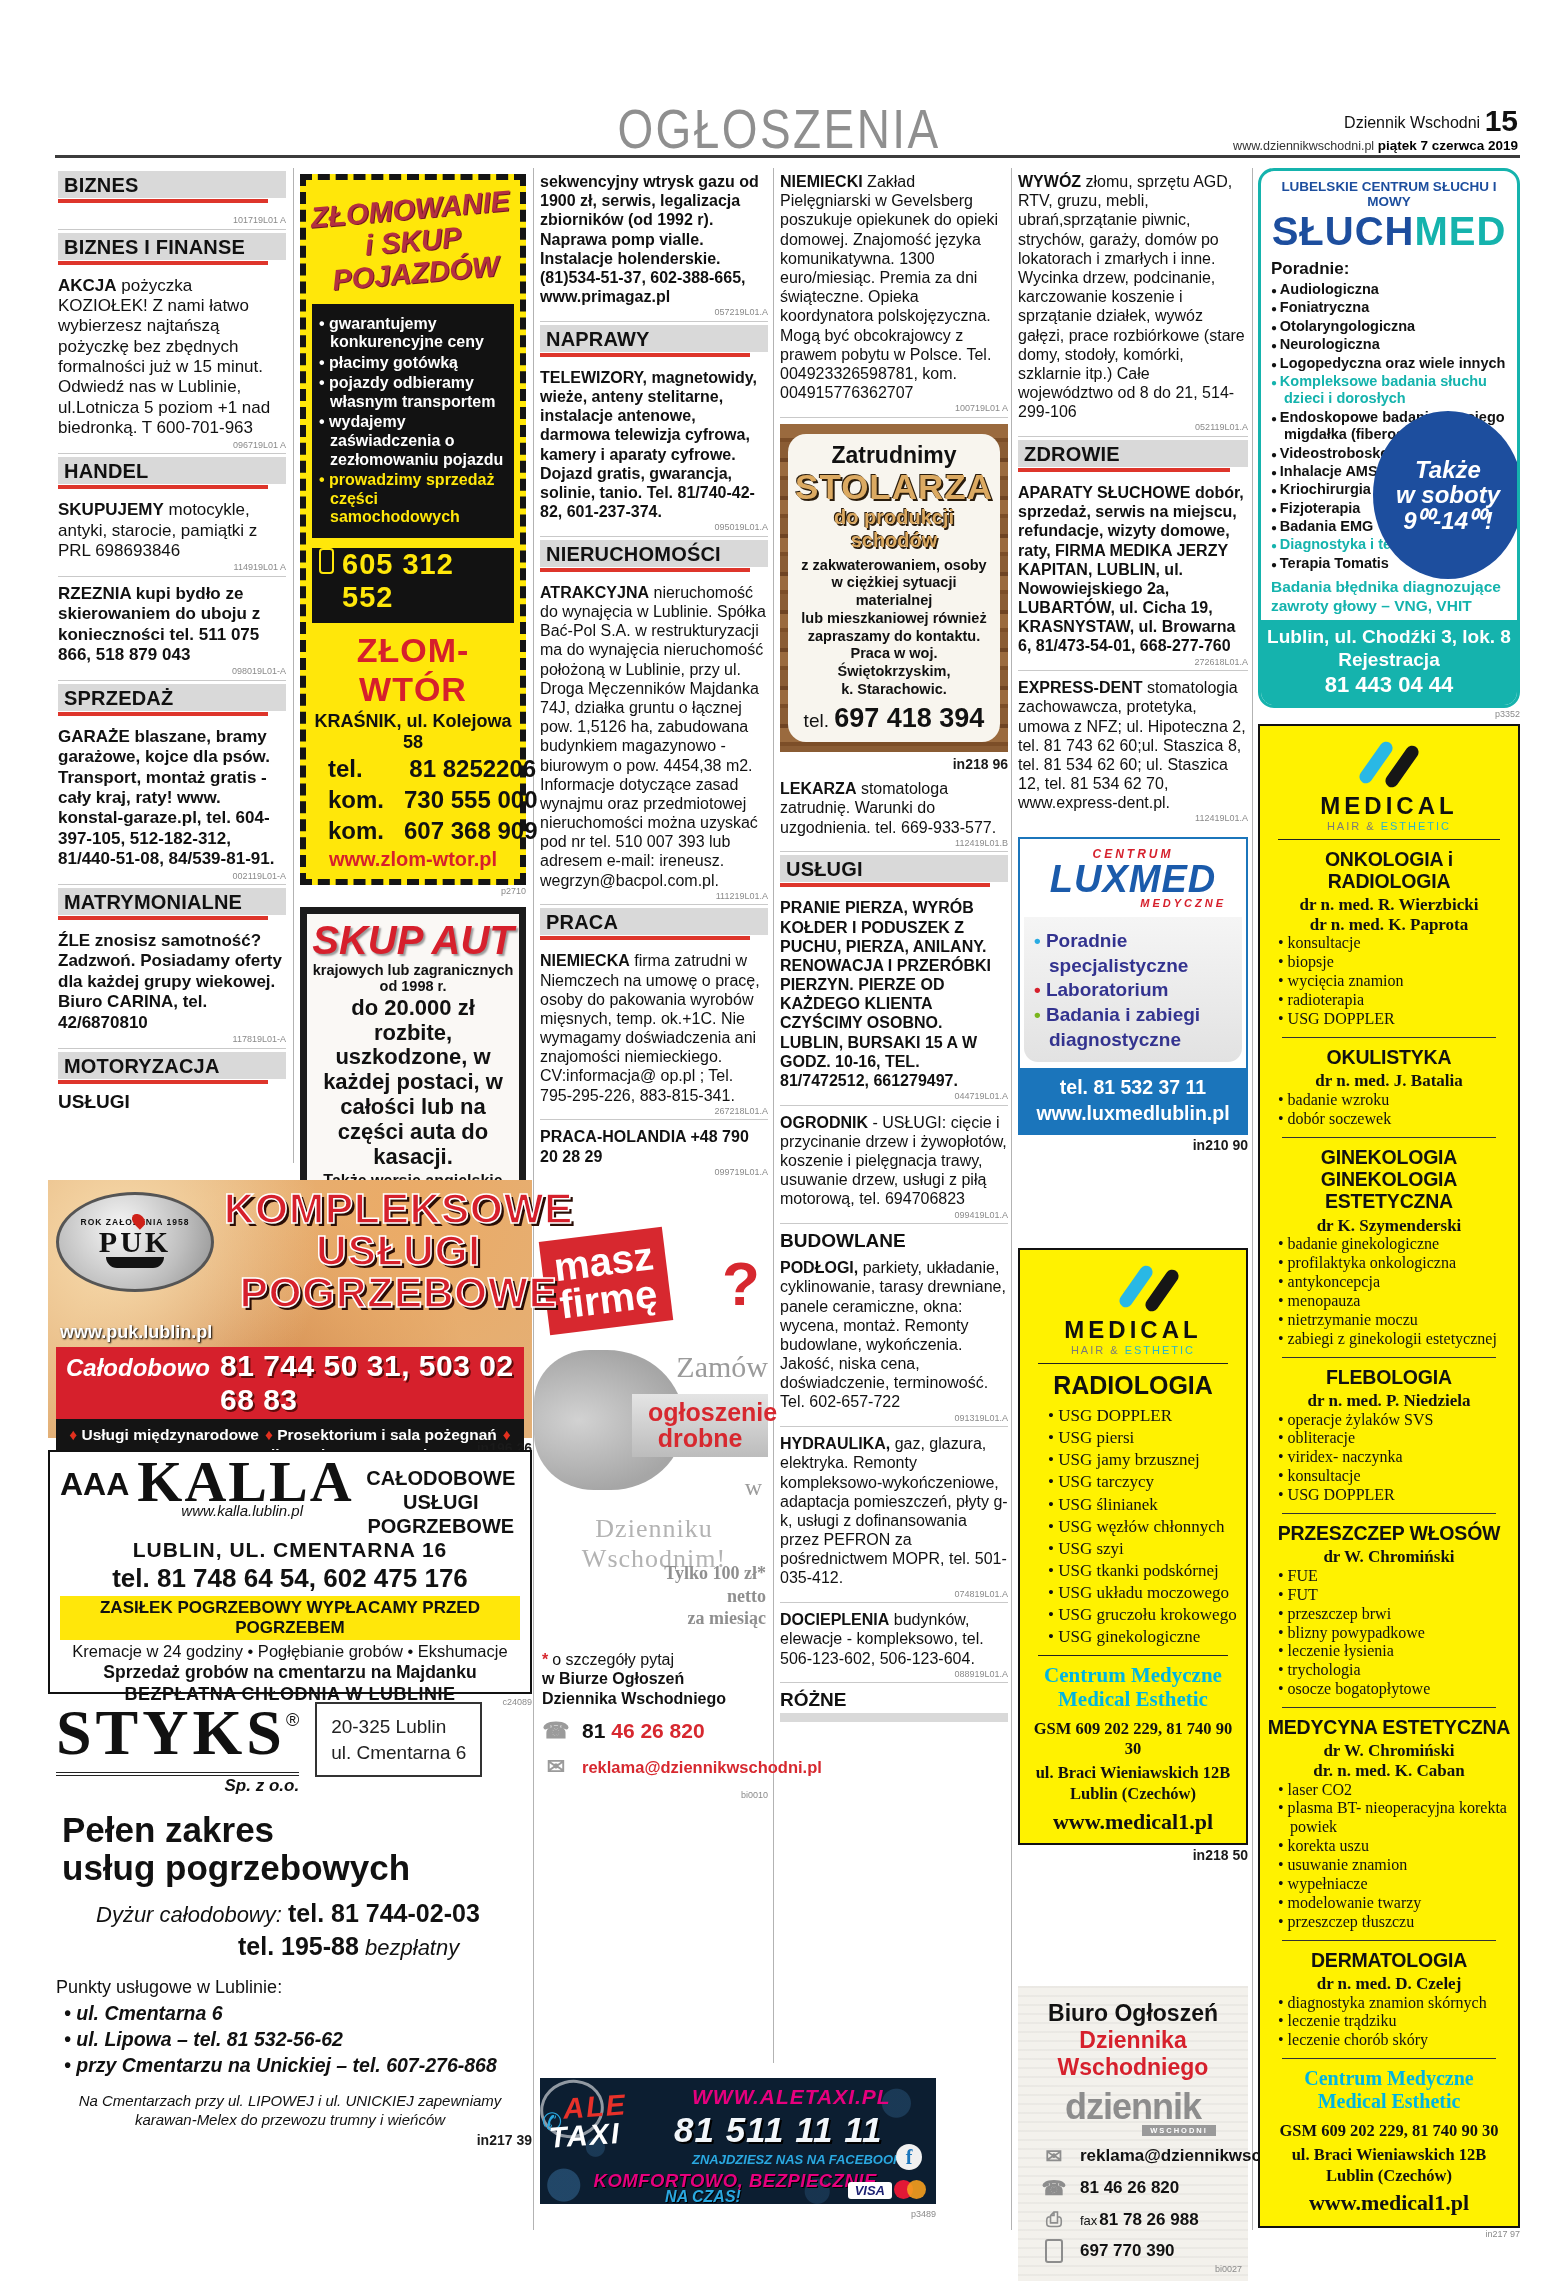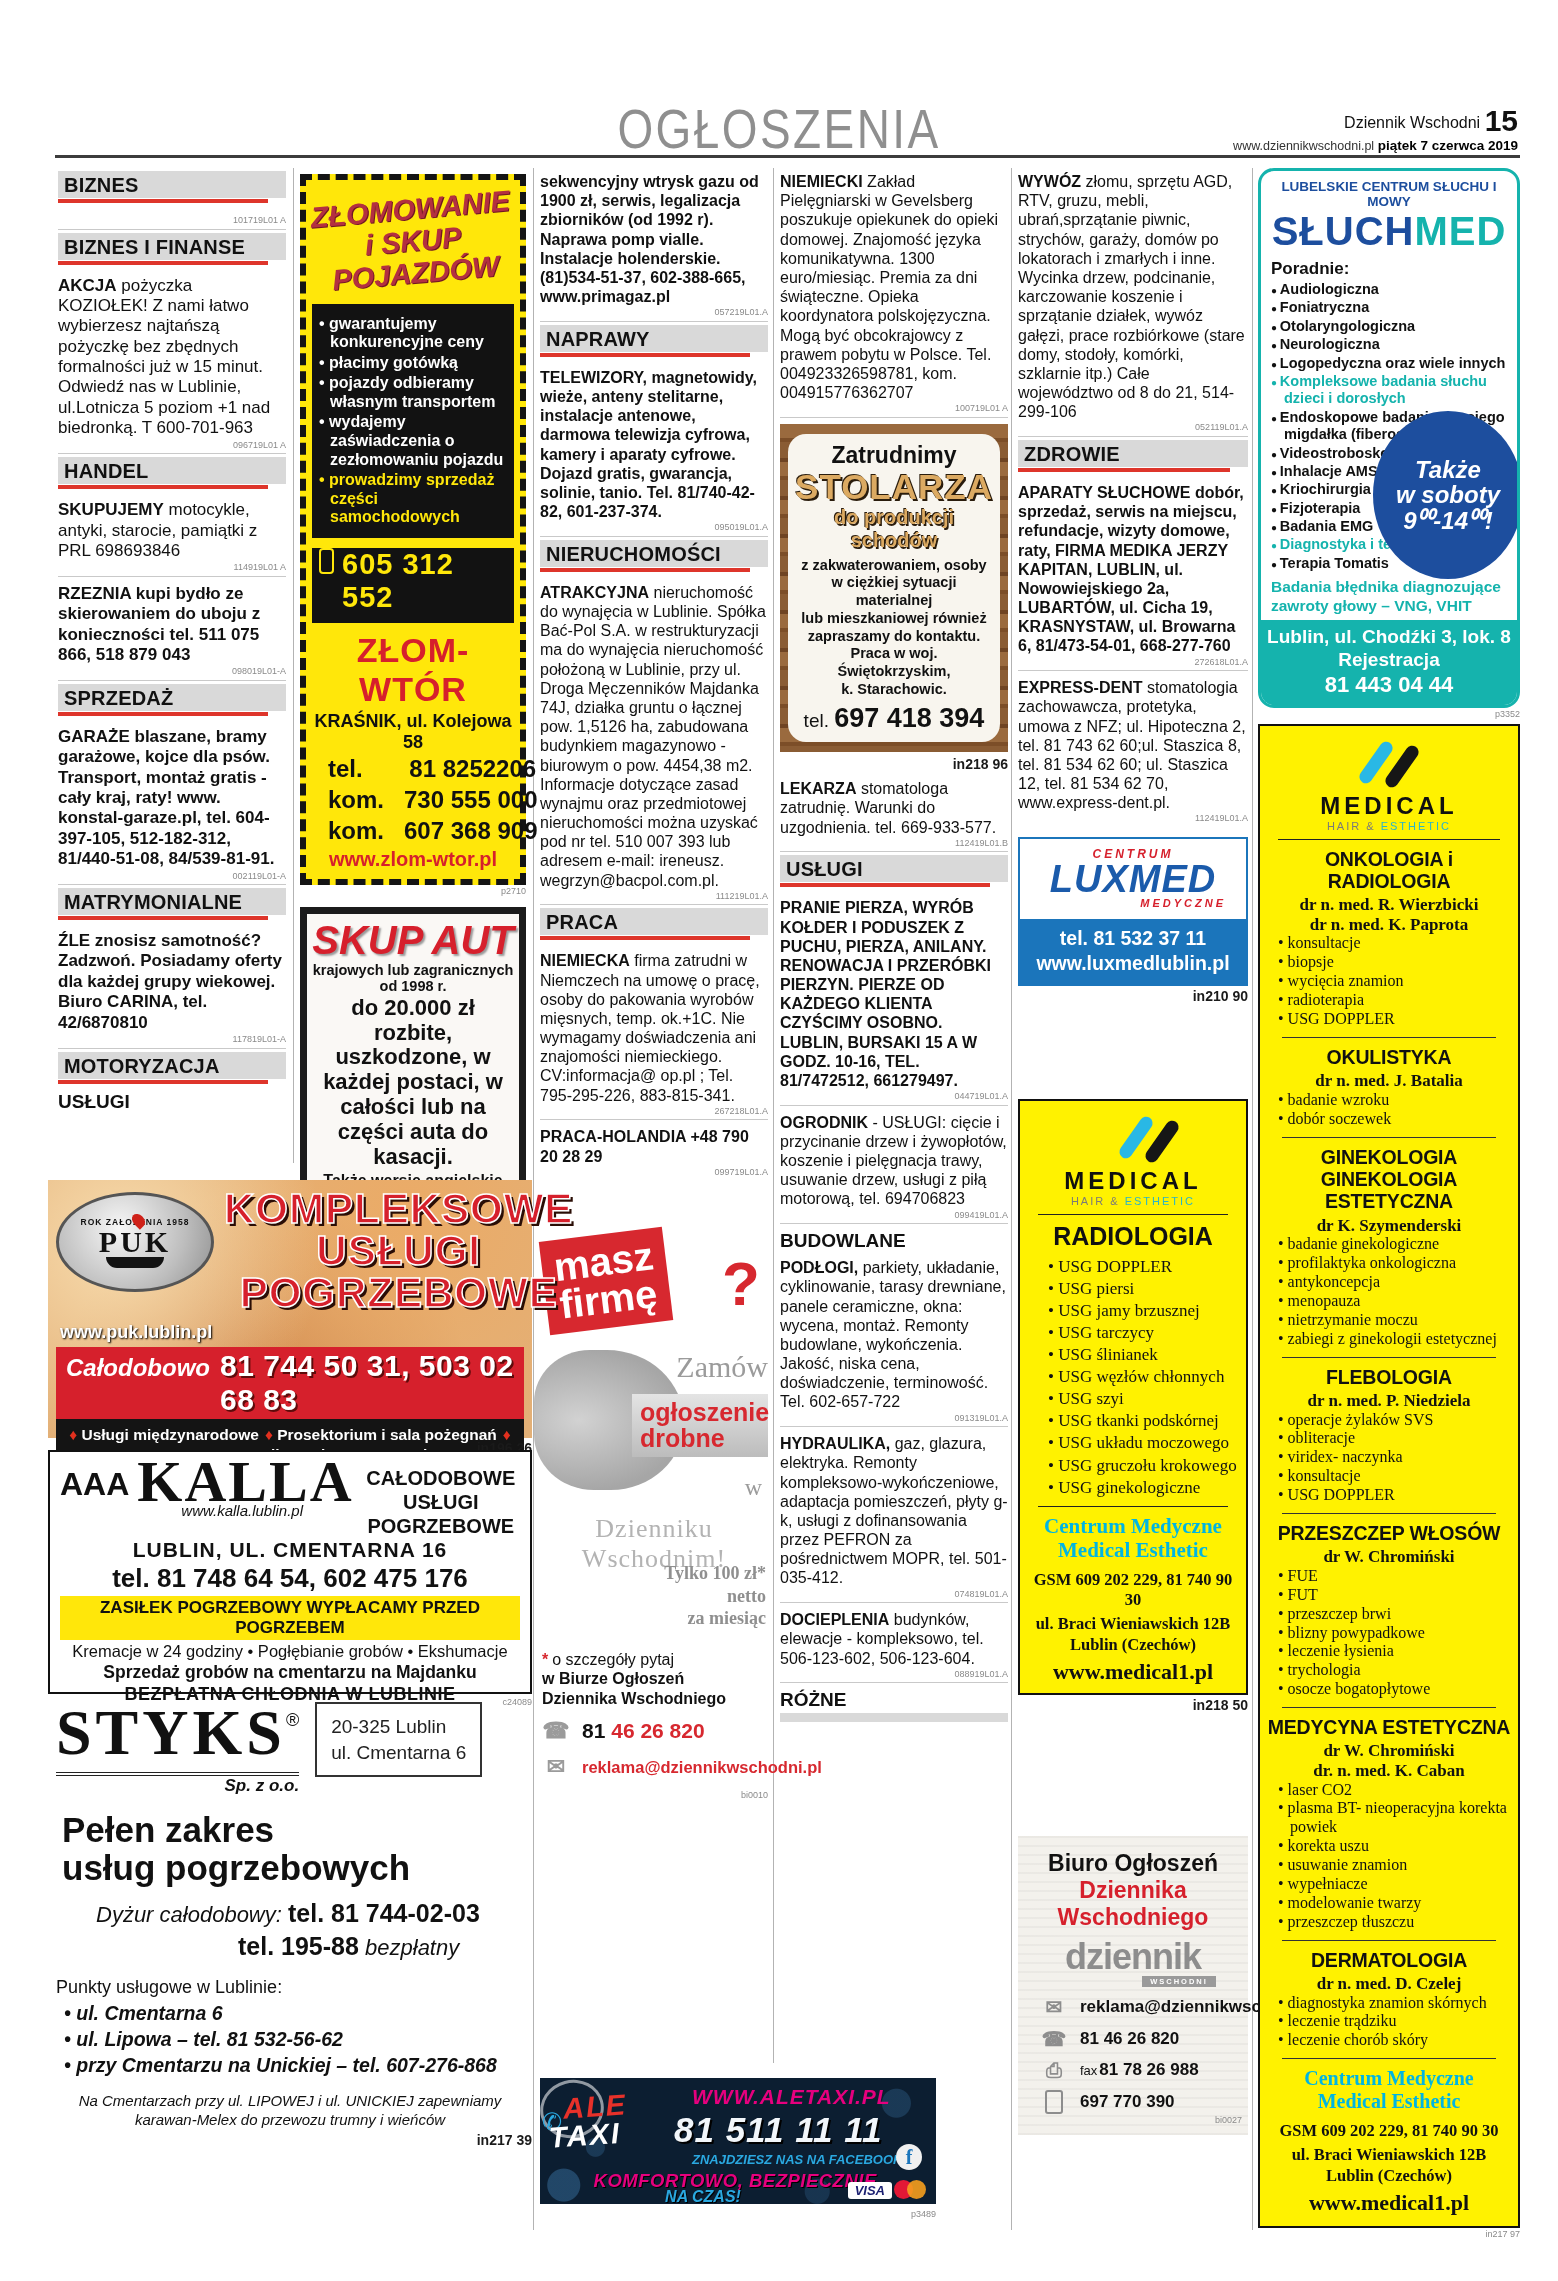--- a/index.html
+++ b/index.html
@@ -113,21 +113,21 @@
   .st-points{font-size:18px;margin:16px 0 4px 8px}
   .st-p{font-weight:800;font-style:italic;font-size:19.5px;margin:3px 0 3px 16px}
   .st-note{font-style:italic;font-size:15px;text-align:center;margin-top:14px;line-height:1.3}
 
   
   #firma{position:relative;height:586px;margin-top:42px}
   .f-stick{position:absolute;left:4px;top:12px;background:#d7282f;color:#fff;padding:8px 12px 10px;transform:rotate(-7deg);font-weight:900;line-height:.95;text-align:center;font-size:40px}
   .f-q{position:absolute;left:182px;top:26px;color:#d7282f;font-size:62px;font-weight:900}
   .f-hand{position:absolute;left:-6px;top:128px;width:150px;height:140px;background:radial-gradient(ellipse at 30% 50%,#d2d2d2,#a6a6a6 72%);border-radius:42% 58% 55% 45%}
   .f-zamow{position:absolute;right:0;top:128px;font-family:"Liberation Serif",serif;font-size:30px;color:#9b9b9b}
-  .f-card{position:absolute;left:92px;top:172px;right:0;background:linear-gradient(#e4e4e4,#bcbcbc);padding:5px 8px;text-align:left;color:#d7282f;font-weight:800;font-size:25px;line-height:1.05}
+  .f-card{position:absolute;left:92px;top:172px;right:0;background:linear-gradient(#e4e4e4,#bcbcbc);padding:5px 16px;text-align:center;color:#d7282f;font-weight:800;font-size:25px;line-height:1.05}
   .f-w{position:absolute;right:6px;top:252px;font-family:"Liberation Serif",serif;font-size:24px;color:#9b9b9b}
   .f-dw{position:absolute;left:-4px;right:-4px;top:292px;text-align:center;font-family:"Liberation Serif",serif;font-size:26px;color:#b3b3b3;letter-spacing:1px}
   .f-price{position:absolute;right:2px;top:340px;text-align:right;font-family:"Liberation Serif",serif;font-weight:700;color:#8f8f8f;font-size:18px;line-height:1.25}
   .f-note{position:absolute;left:2px;top:428px;font-size:16px;line-height:1.2}
   .f-note .star{color:#d7282f;font-weight:900;margin-right:4px}
   .f-note b{display:block}
   .f-tel{position:absolute;left:2px;top:496px;display:flex;align-items:center;gap:12px;font-weight:900;font-size:21px}
   .f-mail{position:absolute;left:2px;top:532px;display:flex;align-items:center;gap:12px;font-weight:800;font-size:16.5px;color:#d7282f}
   .f-ic{color:#9b9b9b;font-size:22px;width:28px;text-align:center;flex:none}
   .f-red{color:#d7282f}
@@ -486,20 +486,25 @@
         <p><b>EXPRESS-DENT</b><span> stomatologia zachowawcza, protetyka, umowa z NFZ; ul. Hipoteczna 2, tel. 81 743 62 60;ul. Staszica 8, tel. 81 534 62 60; ul. Staszica 12, tel. 81 534 62 70, www.express-dent.pl.</span></p>
         <div class="code">112419L01.A</div>
       </div>
 
     <div id="luxmed">
       <div class="lx-logo">
         <div class="lx-centrum">CENTRUM</div>
         <div class="lx-name">LUXMED</div>
         <div class="lx-med">MEDYCZNE</div>
       </div>
+      <div class="lx-panel">
+          <div class="lx-item b-blue">Poradnie specjalistyczne</div>
+          <div class="lx-item b-red">Laboratorium</div>
+          <div class="lx-item b-green">Badania i zabiegi diagnostyczne</div>
+        </div>
       <div class="lx-bar">
         <div>tel. 81 532 37 11</div>
         <div>www.luxmedlublin.pl</div>
       </div>
     </div>
     <div class="code-b">in210 90</div>
 
     <div id="medrad">
       <div class="waves">
           <div class="wave wv1"></div>

